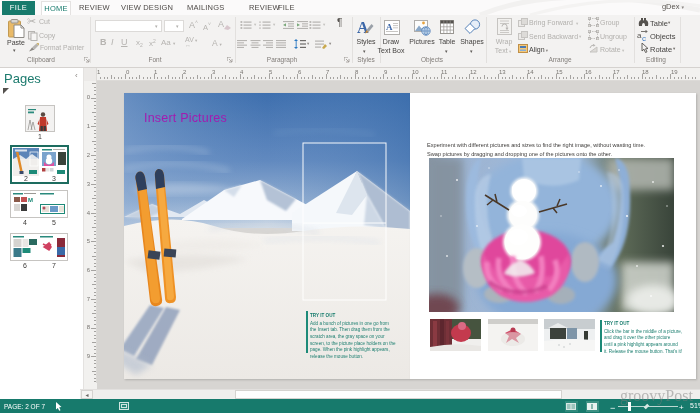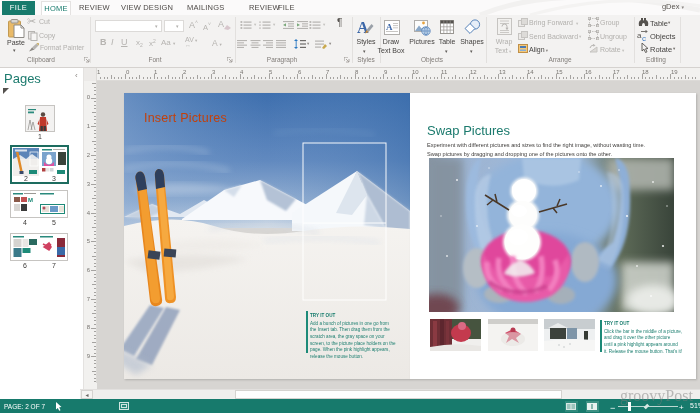--- a/index.html
+++ b/index.html
@@ -712,27 +712,26 @@
 <rect x="24" y="158" width="12" height="8" transform="rotate(8 30 162)" fill="#3a4456"></rect>
 <path d="M31 84 Q30 78 34 76 Q39 75 40 82 L52 204 Q52 210 47 210 Q41 211 41 205 Z" fill="#ef9225"></path>
 <path d="M33 85 Q33 81 36 80 Q39 80 39 84 L50 203 Q50 207 47 207 Q43 208 43 204 Z" fill="#f8b04a" opacity="0.75"></path>
 <path d="M31 84 Q30 78 34 76 Q39 75 40 82 L41 94 L32 96 Z" fill="#2e3f5c"></path>
 <rect x="40" y="156" width="12" height="8" transform="rotate(5 46 160)" fill="#3a4456"></rect>
 
 </g>
 <rect x="179" y="50" width="83" height="157" fill="none" stroke="#ffffff" stroke-width="1" opacity="0.95"></rect>
 <line x1="179" y1="130" x2="262" y2="130" stroke="#ffffff" stroke-width="1" opacity="0.95"></line>
 </svg>
-<div class="abs" style="left:20px;top:18px;font-size:12.5px;color:#c2410c;letter-spacing:0.2px">Insert Pictures</div>
+<div class="abs" style="left:20px;top:18px;font-size:12.5px;color:#a21caf;letter-spacing:0.2px">Insert Pictures</div>
 <div class="abs" style="left:182px;top:218px;width:1.5px;height:42px;background:#1d8a78"></div>
 <div class="abs" style="left:186px;top:220px;width:130px;transform:scale(0.5);transform-origin:0 0;font-size:9.2px;font-weight:bold;color:#147a6b">TRY IT OUT</div>
 <div class="abs" style="left:186px;top:227px;width:220px;transform:scale(0.5);transform-origin:0 0;font-size:9.2px;line-height:13.2px;color:#1d7f70">Add a bunch of pictures in one go from<br>the Insert tab. Then drag them from the<br>scratch area, the gray space on your<br>screen, to the picture place holders on the<br>page. When the pink highlight appears,<br>release the mouse button.</div>
 </div>
 <div class="abs" style="left:313px;top:12px;width:286px;height:286px;background:#fff;overflow:hidden;box-shadow:1px 1px 2px rgba(0,0,0,0.18)">
-<div class="abs" style="left:17px;top:30px;font-size:13px;color:#1b7a6d">Swap Pictures</div>
 <div class="abs" style="left:17px;top:48px;width:500px;transform:scale(0.5);transform-origin:0 0;font-size:11.2px;line-height:17.2px;color:#3f3d3b">Experiment with different pictures and sizes to find the right image, without wasting time.<br>Swap pictures by dragging and dropping one of the pictures onto the other.</div>
 <div class="abs" style="left:19px;top:65px;width:245px;height:154px;overflow:hidden">
 <svg width="245" height="154" viewBox="0 0 245 154">
 <defs>
 <linearGradient id="pbg" x1="0" y1="0" x2="1" y2="0">
  <stop offset="0" stop-color="#8795a2"></stop>
               <stop offset="0.15" stop-color="#9db4d2"></stop>
               <stop offset="0.6" stop-color="#a2bcdc"></stop>
  <stop offset="0.78" stop-color="#5e6b58"></stop>
               <stop offset="1" stop-color="#39443a"></stop>

